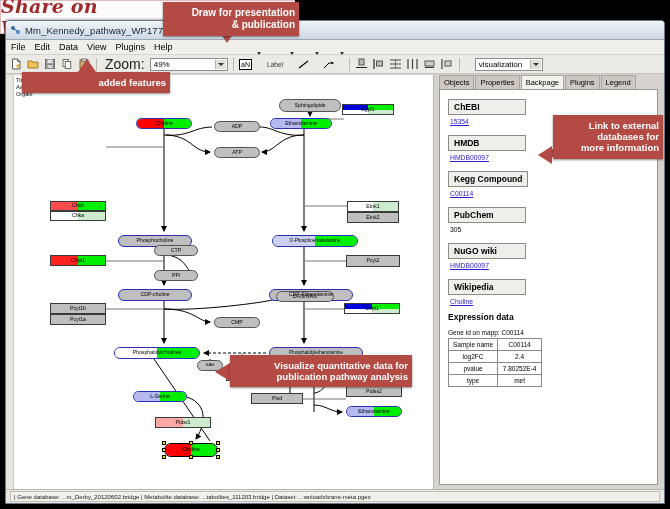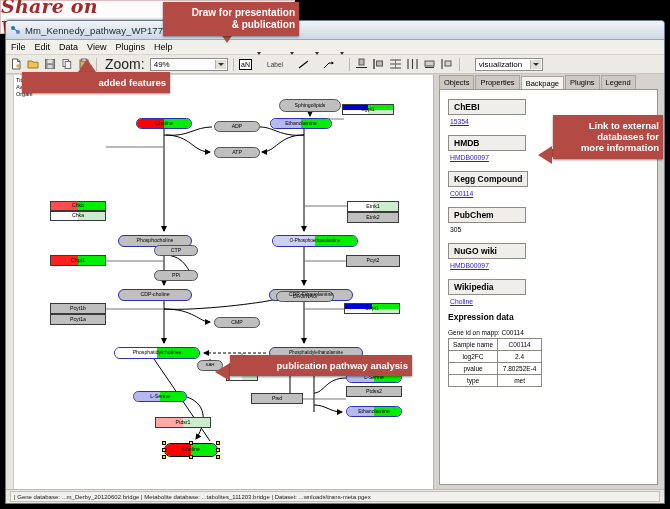--- a/index.html
+++ b/index.html
@@ -84,21 +84,21 @@
     position:absolute;left:0;top:0;bottom:0;width:8px;background:#e8e6e0;border-right:1px solid #cfcbc3;
   }
   #pathway-meta{
     position:absolute; left:10px; top:2px; font-size:5.5px; line-height:7.2px; color:#111;
   }
 
   #side-pane{ flex:1; background:#d6d3ce; position:relative; }
 
   
   #side-tabs{
-    display:flex; height:14px; padding-left:5px; gap:1px;
+    display:flex; align-items:flex-end; height:14px; padding-left:5px; gap:1px;
     background:#d6d3ce;
   }
   .side-tab{
     font-size:7.5px; padding:2px 4px 2px; background:#cdc9c2;
     border:1px solid #a9a49c; border-bottom:none; color:#000;
     line-height:9px;
   }
   .side-tab.active{ background:#f4f2ee; padding-bottom:3px; position:relative; top:1px;}
   #side-body{
     position:absolute; left:5px; right:6px; top:14px; bottom:4px;
@@ -695,18 +695,19 @@
 <div class="cal-arrow" id="arrow-link"></div>
 <div class="callout" id="callout-link">
   <div>Link  to external</div>
   <div>databases  for</div>
   <div>more information</div>
 </div>
 
 <div class="cal-arrow" id="arrow-viz-stem"></div>
 <div class="cal-arrow" id="arrow-viz"></div>
 <div class="callout" id="callout-viz">
+  <div>Visualize quantitative data  for</div>
   <div>publication pathway analysis</div>
 </div>
 
 <div id="callout-share">
   <span id="share-text">Share on Wikipathways.org</span>
 </div>
 
 </body></html>

